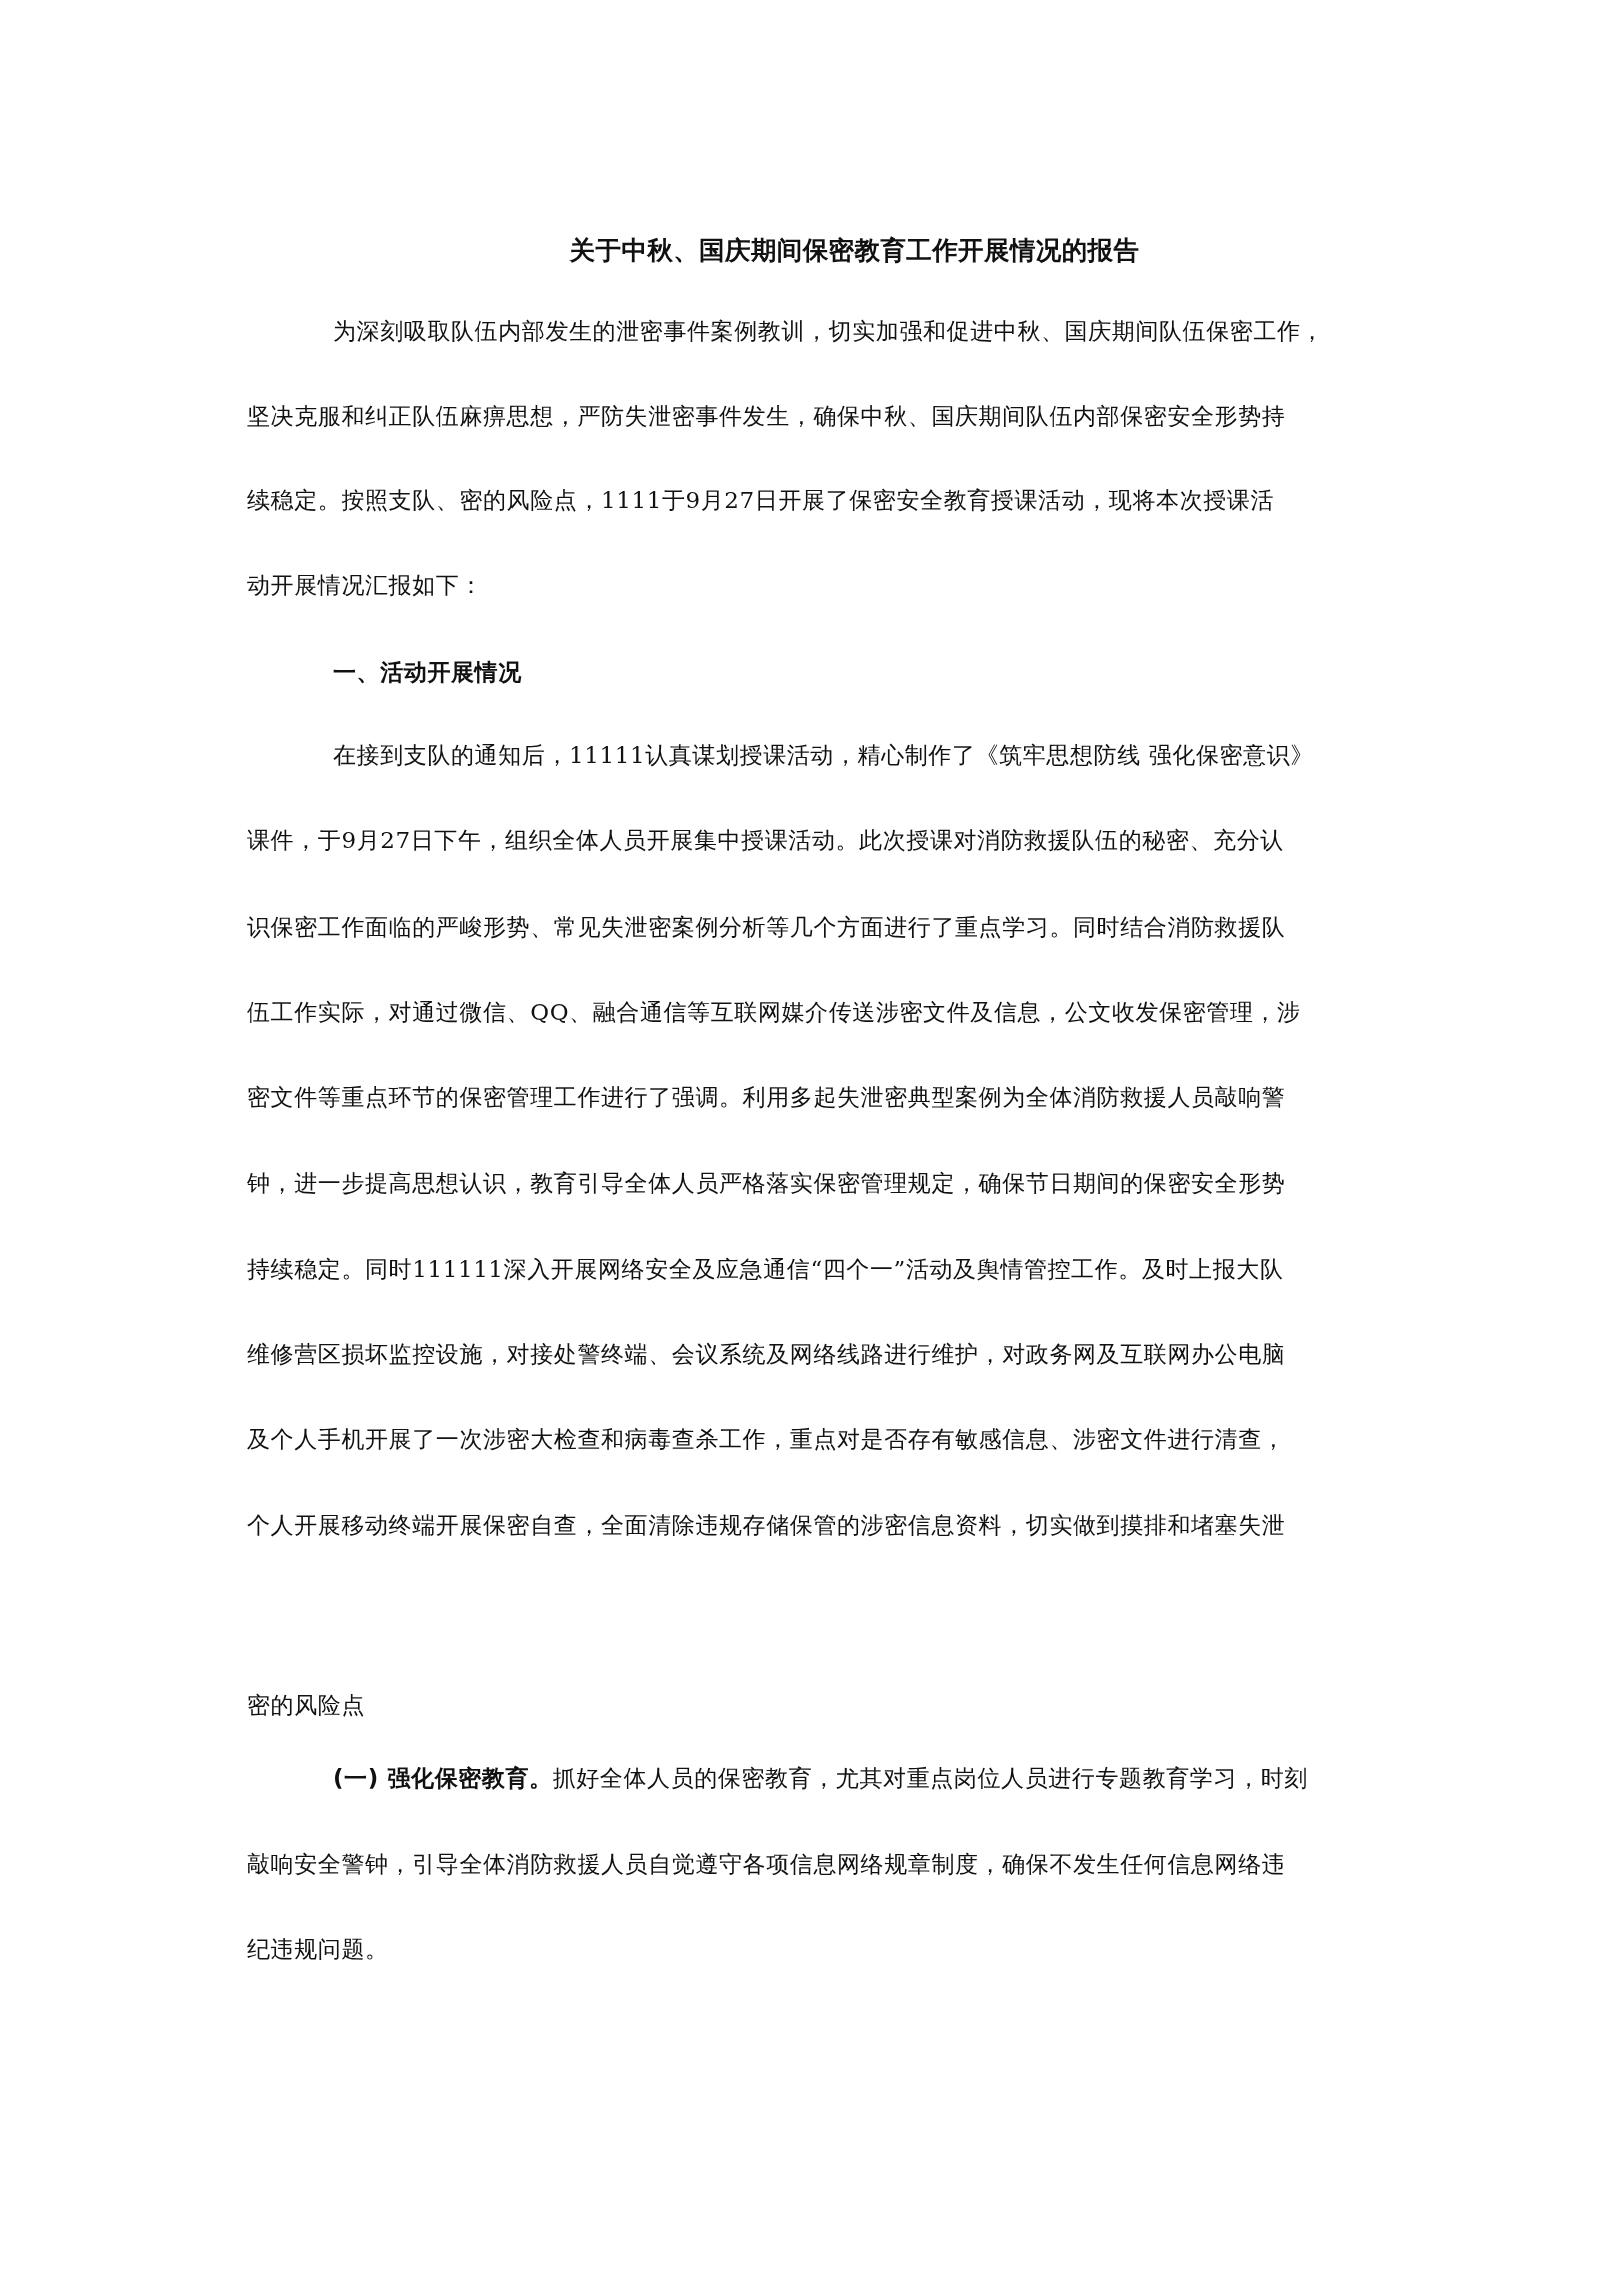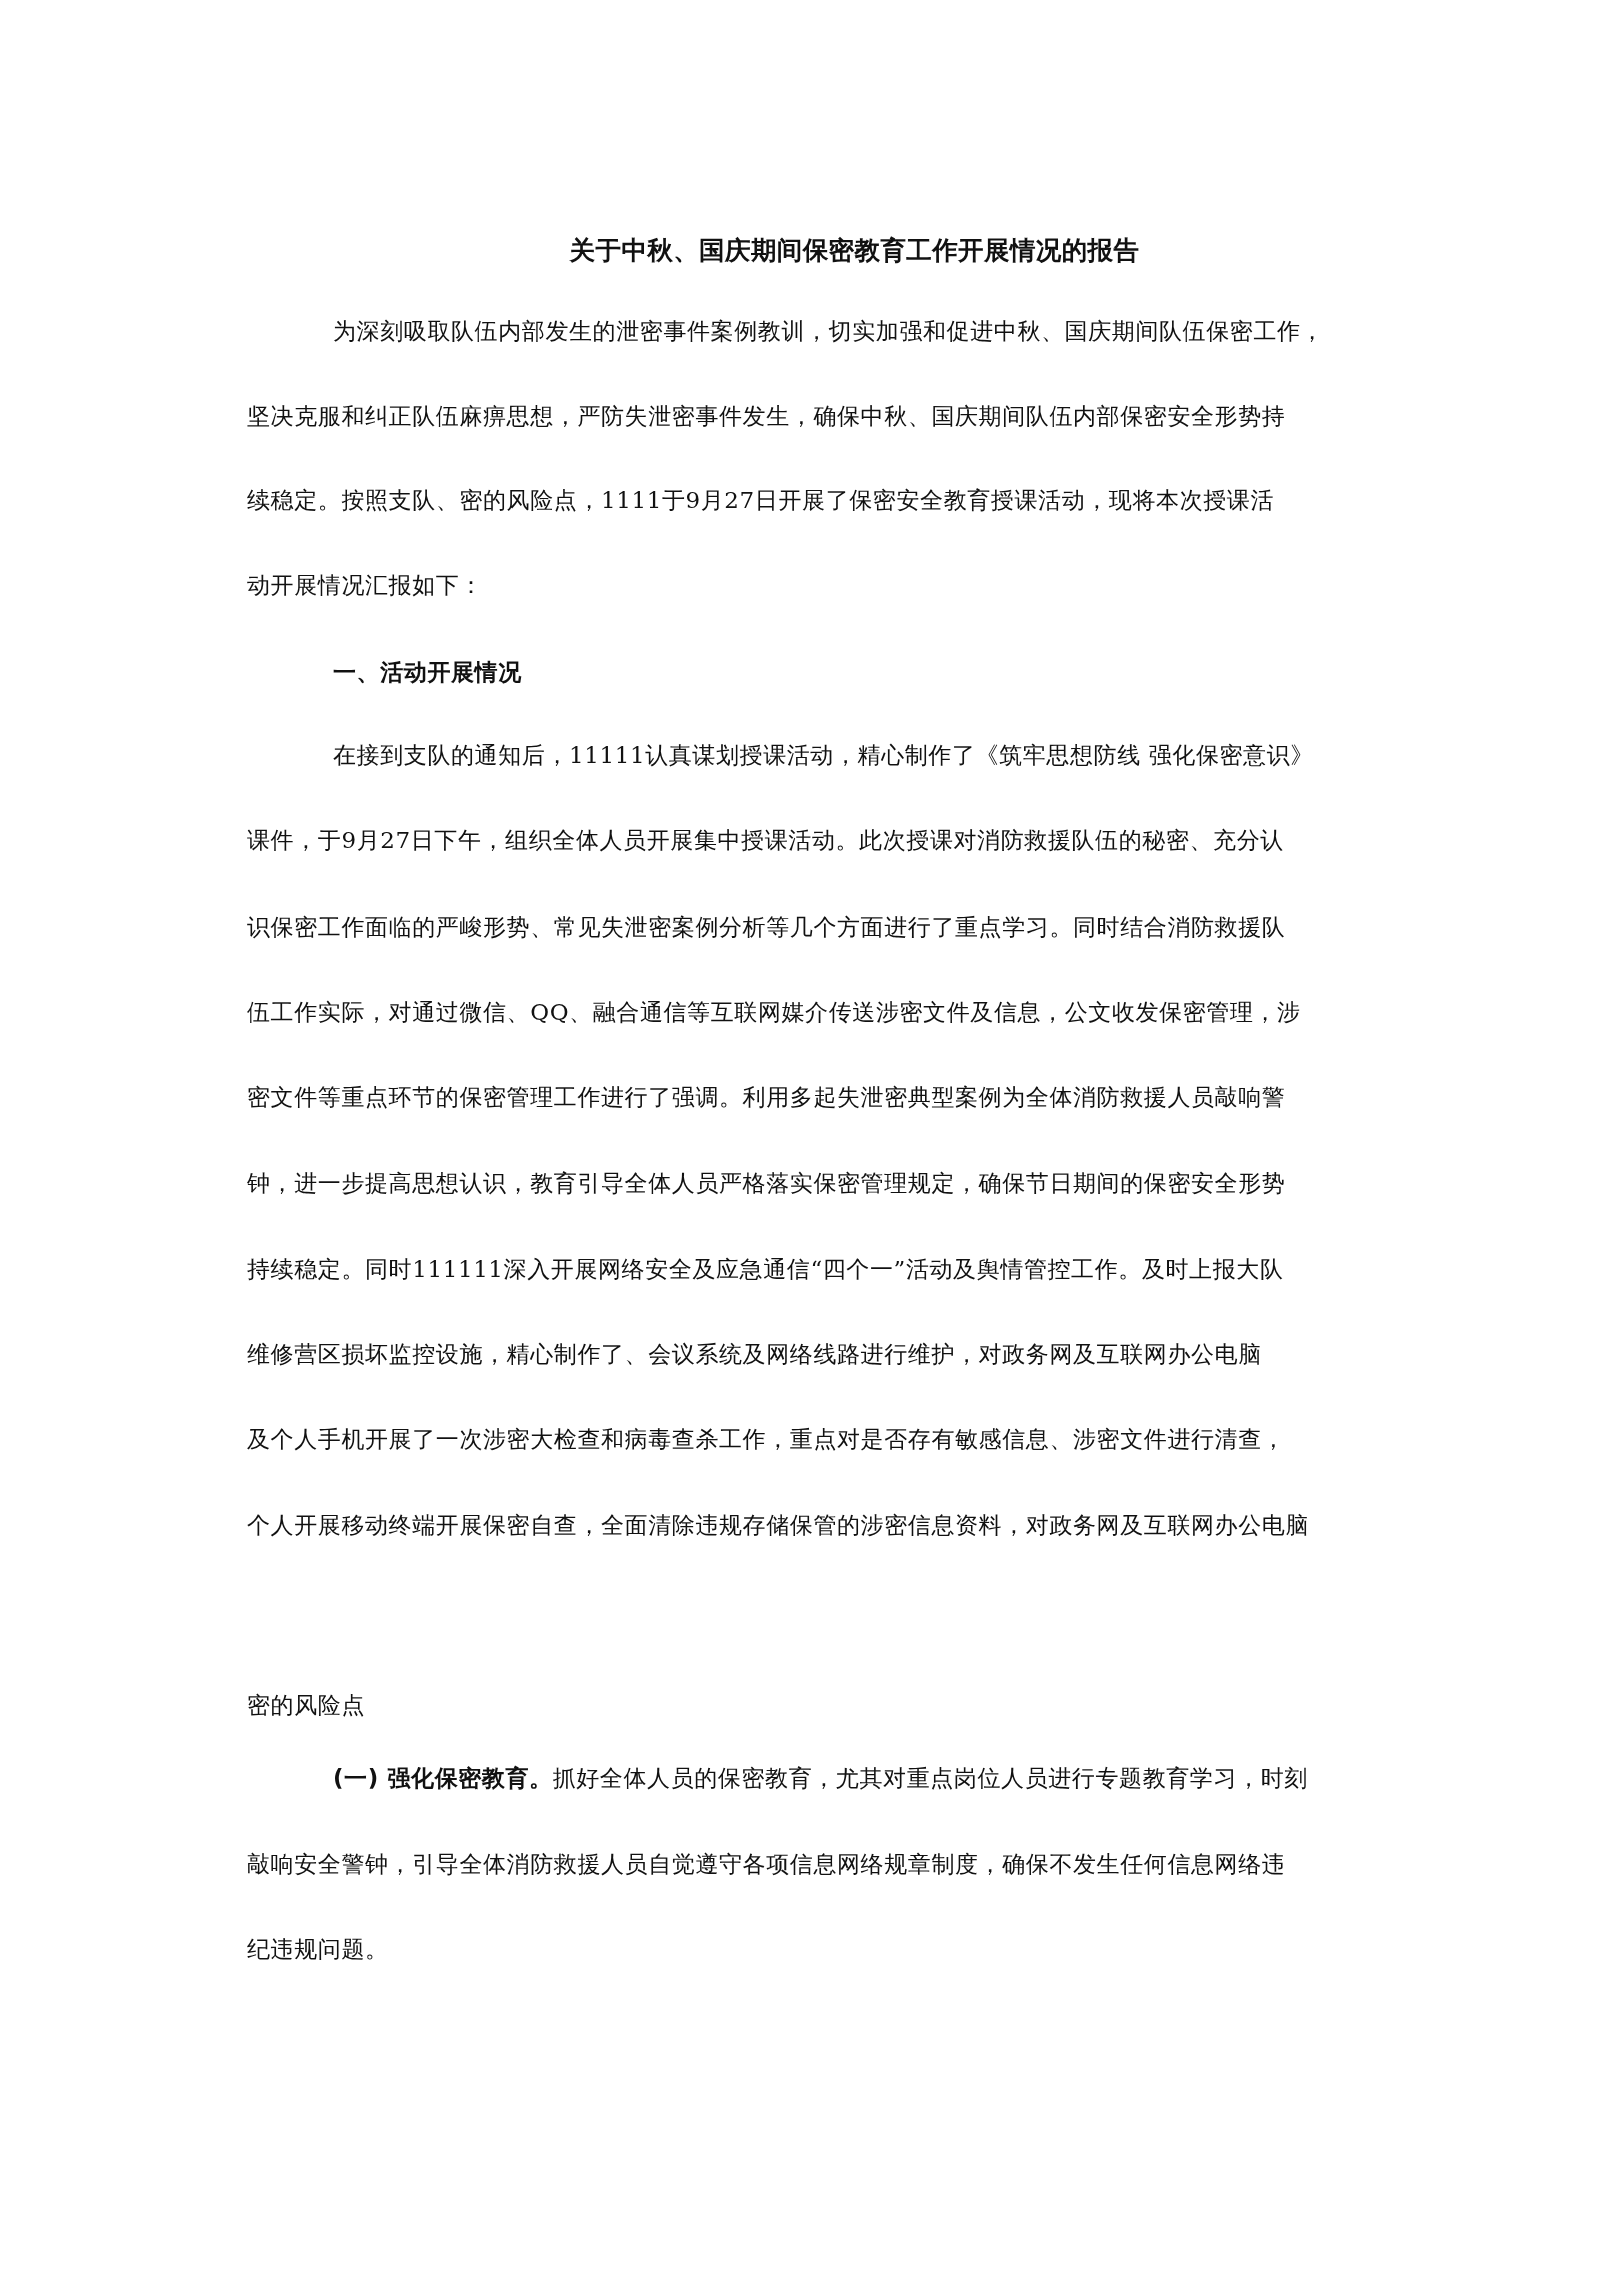--- a/index.html
+++ b/index.html
@@ -65,23 +65,23 @@
   <div class="line" style="top:566px">动开展情况汇报如下：</div>
 
   <div class="line indent bold" style="top:653px">一、活动开展情况</div>
   <div class="line indent" style="top:736px">在接到支队的通知后，11111认真谋划授课活动，精心制作了《筑牢思想防线  强化保密意识》</div>
   <div class="line" style="top:821px">课件，于9月27日下午，组织全体人员开展集中授课活动。此次授课对消防救援队伍的秘密、充分认</div>
   <div class="line" style="top:908px">识保密工作面临的严峻形势、常见失泄密案例分析等几个方面进行了重点学习。同时结合消防救援队</div>
   <div class="line" style="top:993px">伍工作实际，对通过微信、QQ、融合通信等互联网媒介传送涉密文件及信息，公文收发保密管理，涉</div>
   <div class="line" style="top:1078px">密文件等重点环节的保密管理工作进行了强调。利用多起失泄密典型案例为全体消防救援人员敲响警</div>
   <div class="line" style="top:1164px">钟，进一步提高思想认识，教育引导全体人员严格落实保密管理规定，确保节日期间的保密安全形势</div>
   <div class="line" style="top:1250px">持续稳定。同时111111深入开展网络安全及应急通信“四个一”活动及舆情管控工作。及时上报大队</div>
-  <div class="line" style="top:1335px">维修营区损坏监控设施，精心制作了、会议系统及网络线路进行维护，对政务网及互联网办公电脑</div>
+  <div class="line" style="top:1335px">维修营区损坏监控设施，对接处警终端、会议系统及网络线路进行维护，对政务网及互联网办公电脑</div>
   <div class="line" style="top:1420px">及个人手机开展了一次涉密大检查和病毒查杀工作，重点对是否存有敏感信息、涉密文件进行清查，</div>
-  <div class="line" style="top:1506px">个人开展移动终端开展保密自查，全面清除违规存储保管的涉密信息资料，对政务网及互联网办公电脑</div>
+  <div class="line" style="top:1506px">个人开展移动终端开展保密自查，全面清除违规存储保管的涉密信息资料，切实做到摸排和堵塞失泄</div>
   <div class="line" style="top:1686px">密的风险点</div>
 
   <div class="line indent" style="top:1759px">
     <span class="bold">(一) 强化保密教育。</span><span>抓好全体人员的保密教育，尤其对重点岗位人员进行专题教育学习，时刻</span>
   </div>
   <div class="line" style="top:1845px">敲响安全警钟，引导全体消防救援人员自觉遵守各项信息网络规章制度，确保不发生任何信息网络违</div>
   <div class="line" style="top:1930px">纪违规问题。</div>
 
 </div>
 

